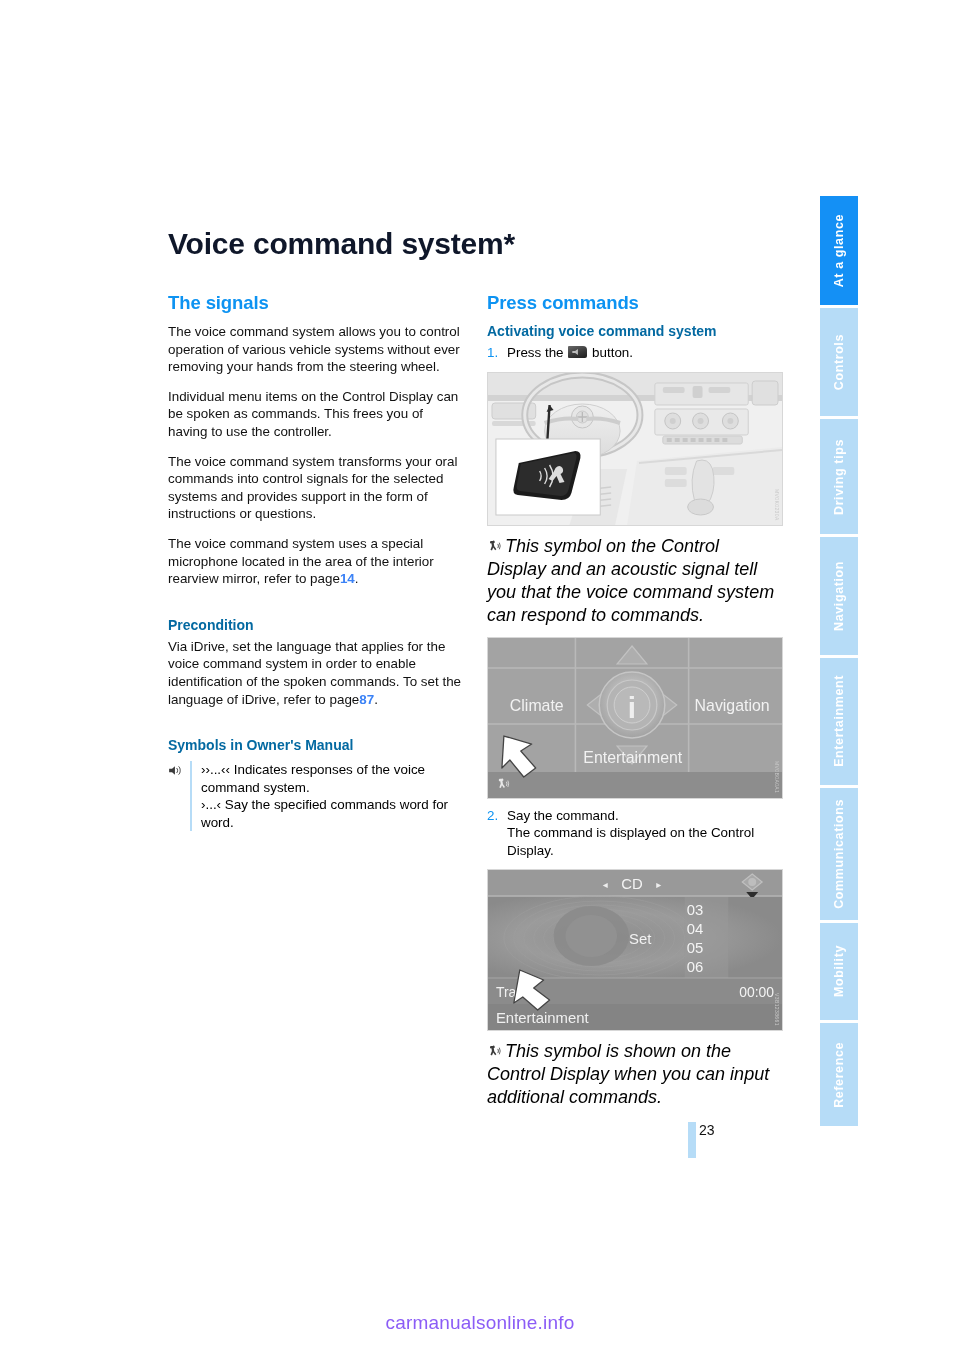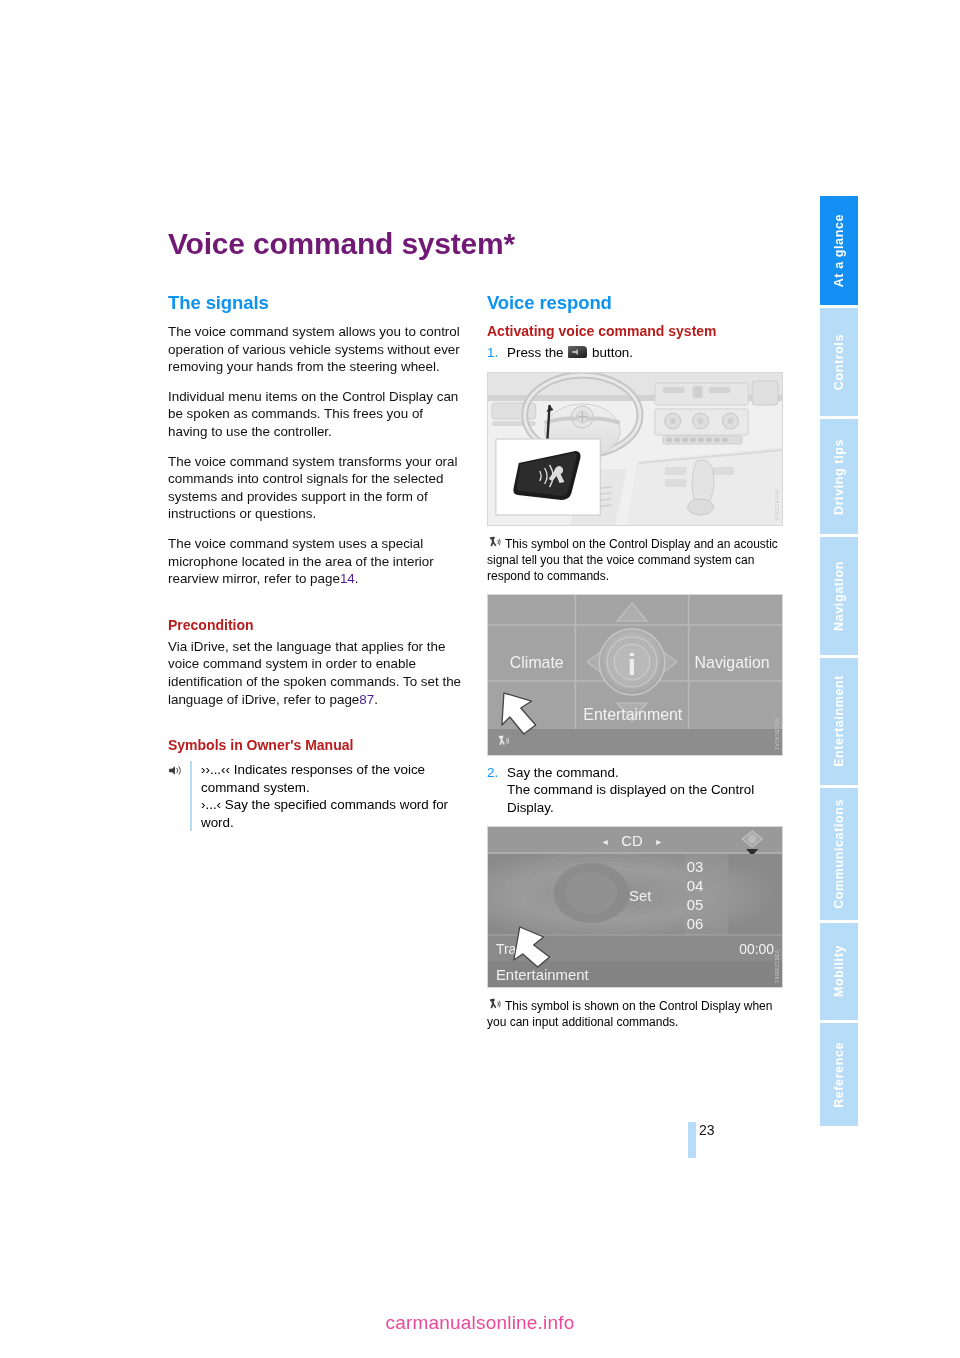--- a/index.html
+++ b/index.html
@@ -64,21 +64,21 @@
   .tab.h-mob { height: 100px; }
   .tab.h-ref { height: 105px; }
 
   
   #page-title {
     position: absolute;
     left: 168px;
     top: 227px;
     font-size: 30px;
     font-weight: bold;
-    color: #701a75;
+    color: #0f172a;
     letter-spacing: -0.2px;
   }
 
   
   #col-left {
     position: absolute;
     left: 168px;
     top: 292px;
     width: 296px;
   }
@@ -92,31 +92,31 @@
   h2.section {
     font-size: 18.5px;
     font-weight: bold;
     color: #0d93f2;
     margin: 0 0 9px 0;
     letter-spacing: -0.1px;
   }
   h3.subsection {
     font-size: 14px;
     font-weight: bold;
-    color: #b91c1c;
+    color: #0369a1;
     margin: 0 0 5px 0;
   }
   p.body {
     font-size: 13.4px;
     line-height: 17.6px;
     margin: 0 0 12px 0;
     color: #111;
   }
   p.body:last-child { margin-bottom: 0; }
-  .pageref { color: #4c1d95; }
+  .pageref { color: #3b82f6; font-weight: bold; }
 
   .gap-lg { height: 17px; }
   .gap-sm { height: 8px; }
 
   
   .symbol-note {
     display: flex;
     margin-top: 8px;
   }
   .symbol-note .icon-col {
@@ -172,23 +172,24 @@
     position: absolute;
     left: 4px; top: 3px;
     width: 8px; height: 6px;
     background: #cfcfcf;
     clip-path: polygon(0 35%, 35% 35%, 70% 0, 70% 100%, 35% 65%, 0 65%);
     opacity: .85;
   }
 
   
   p.caption {
-    font-size: 12px;
-    line-height: 16px;
+    font-size: 18px;
+    line-height: 23px;
     margin: 9px 0 0 0;
+    font-style: italic;
   }
   p.caption .voice-glyph { margin-right: 3px; vertical-align: -2px; }
 
   
   .figure {
     position: relative;
     border: 1px solid #d7d7d7;
     background: #f4f4f4;
     margin-top: 10px;
     overflow: hidden;
@@ -232,21 +233,21 @@
     height: 36px;
     background: #b6dcf7;
   }
   #watermark {
     position: absolute;
     left: 0;
     top: 1312px;
     width: 960px;
     text-align: center;
     font-size: 19px;
-    color: #ec4899;
+    color: #8b5cf6;
     letter-spacing: .2px;
   }
 </style>
 </head>
 <body>
 
 <div id="page">
 
   <div id="sidebar">
     <div class="tab active h-glance">
@@ -309,21 +310,21 @@
       <div class="text-col">
         <div>››...‹‹ Indicates responses of the voice command system.</div>
         <div>›...‹ Say the specified commands word for word.</div>
       </div>
     </div>
 
   </div>
 
   <div id="col-right">
 
-    <h2 class="section">Voice respond</h2>
+    <h2 class="section">Press commands</h2>
 
     <h3 class="subsection">Activating voice command system</h3>
 
     <div class="step">
       <span class="num">1.</span>
       <span class="step-text"><span>Press the</span>
         <span class="btn-inline"></span>
         <span>button.</span></span>
     </div>
 

